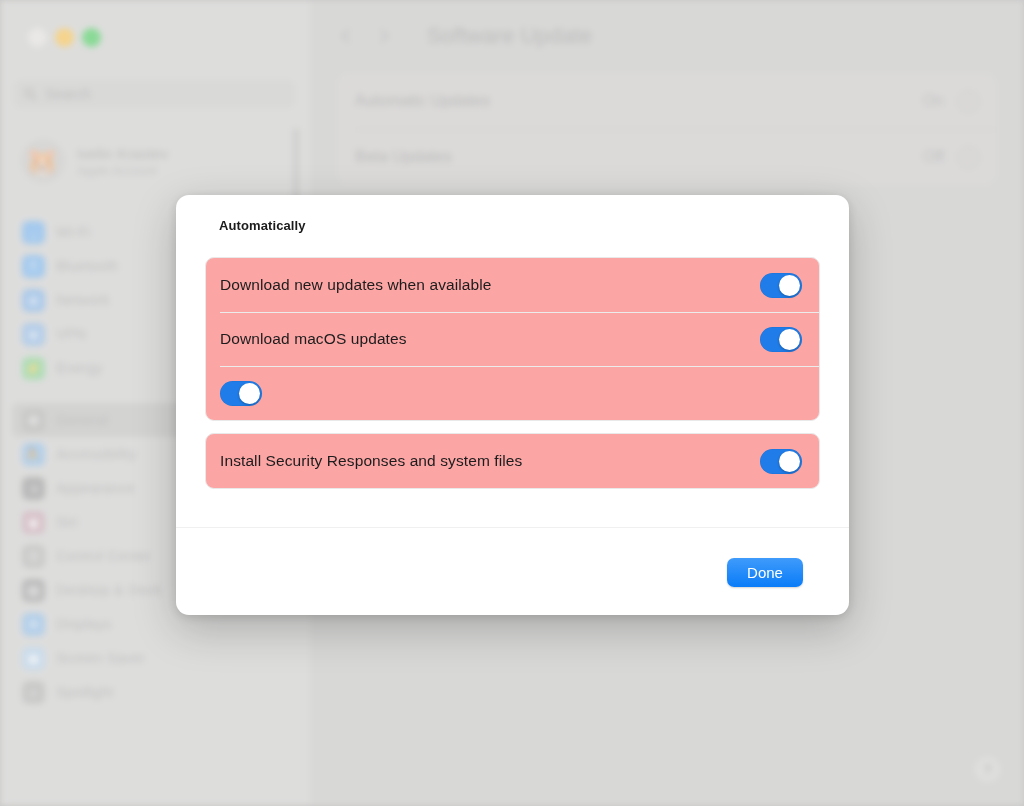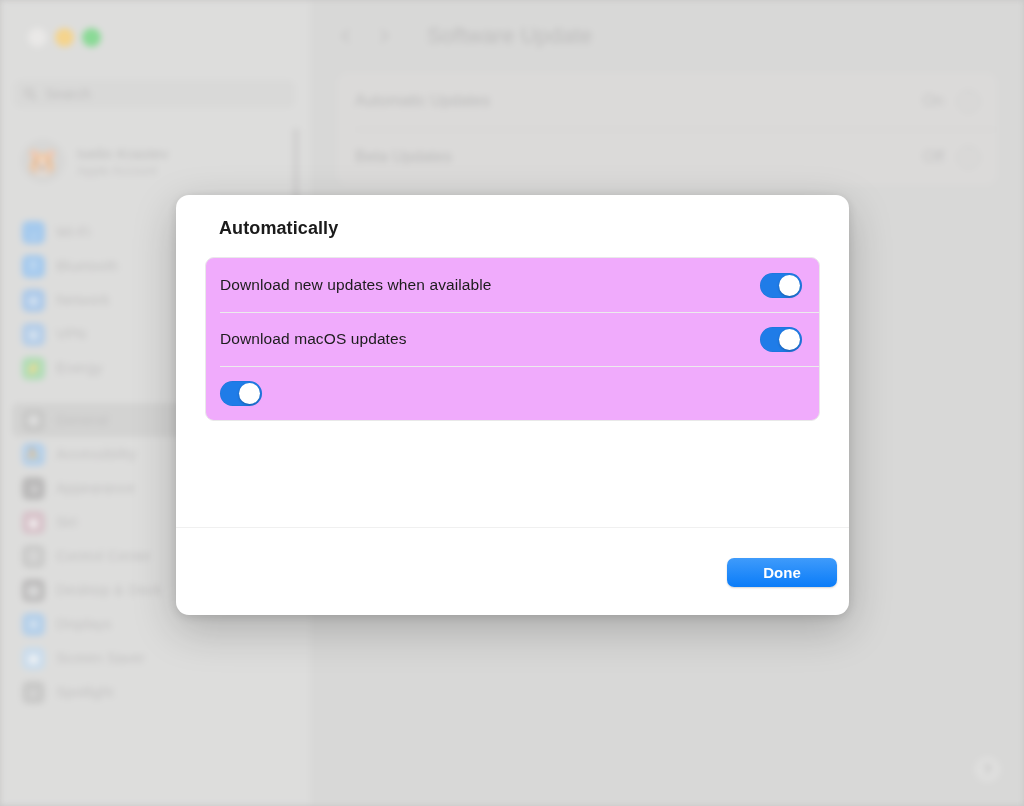--- a/index.html
+++ b/index.html
@@ -125,25 +125,25 @@
 
   
   .sheet{
     position:absolute; left:176px; top:195px; width:673px; height:420px;
     background:#ffffff; border-radius:13px;
     box-shadow:0 14px 44px rgba(0,0,0,.22), 0 2px 10px rgba(0,0,0,.12);
     overflow:hidden;
   }
   .sheet-title{
     position:absolute; left:43px; top:23px;
-    font-size:18px; font-weight:bold; color:#1b1b1b; letter-spacing:.1px;
+    font-size:13px; font-weight:bold; color:#1b1b1b; letter-spacing:.1px;
   }
   .card{
     position:absolute; left:29px; width:615px;
-    background:#f0abfc; border:1px solid #e9e9e9;
+    background:#fca5a5; border:1px solid #e9e9e9;
     border-radius:9px; overflow:hidden;
   }
   .card.primary{ top:62px; }
   .card.secondary{ top:238px; }
   .cardrow{
     height:54px; display:flex; align-items:center;
     padding:0 17px 0 14px; position:relative;
   }
   .cardrow + .cardrow::before{
     content:""; position:absolute; left:14px; right:0; top:0;
@@ -162,27 +162,26 @@
     background:#fff;
     box-shadow:0 1px 2.5px rgba(0,0,0,.28);
   }
 
   .sheet-sep{
     position:absolute; left:0; right:0; top:332px; height:1px;
     background:#f0f0f0;
   }
   .done{
     position:absolute; left:551px; top:363px;
-    width:110px; height:29px; border-radius:7px;
+    width:76px; height:29px; border-radius:7px;
     background:linear-gradient(180deg,#3f9bfb 0%,#0a7cf8 100%);
     color:#fff; font-size:15px;
     display:flex; align-items:center; justify-content:center;
     border:none; font-family:inherit;
     box-shadow:0 1px 2px rgba(0,0,0,.18);
-    font-weight:bold;
   }
 </style>
 </head>
 <body>
 
 <div id="app">
 
   <div id="backdrop">
 
     <div class="sidebar">
@@ -319,19 +318,27 @@
           <div class="toggle">
             <div class="knob"></div>
           </div>
         </div>
         <div class="cardrow">
           <div class="toggle">
             <div class="knob"></div>
           </div>
         </div>
       </div>
+    <div class="card secondary" id="card-secondary">
+        <div class="cardrow">
+          <span class="crow-label">Install Security Responses and system files</span>
+          <div class="toggle">
+            <div class="knob"></div>
+          </div>
+        </div>
+      </div>
 
     <div class="sheet-sep"></div>
 
     <button class="done">Done</button>
   </div>
 
 </div>
 
 </body></html>

